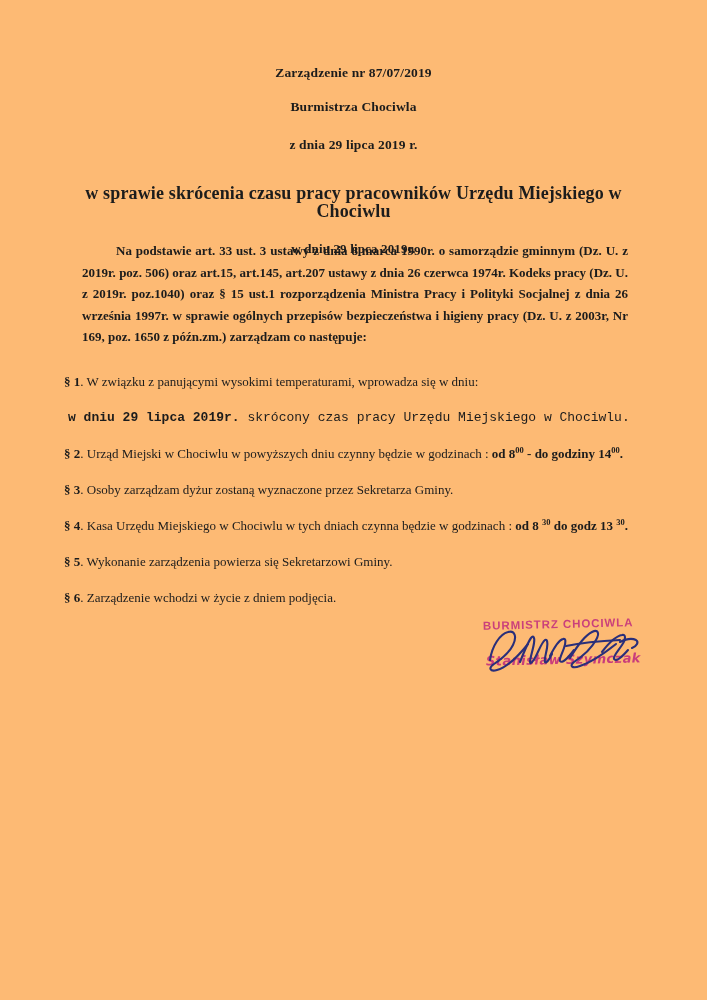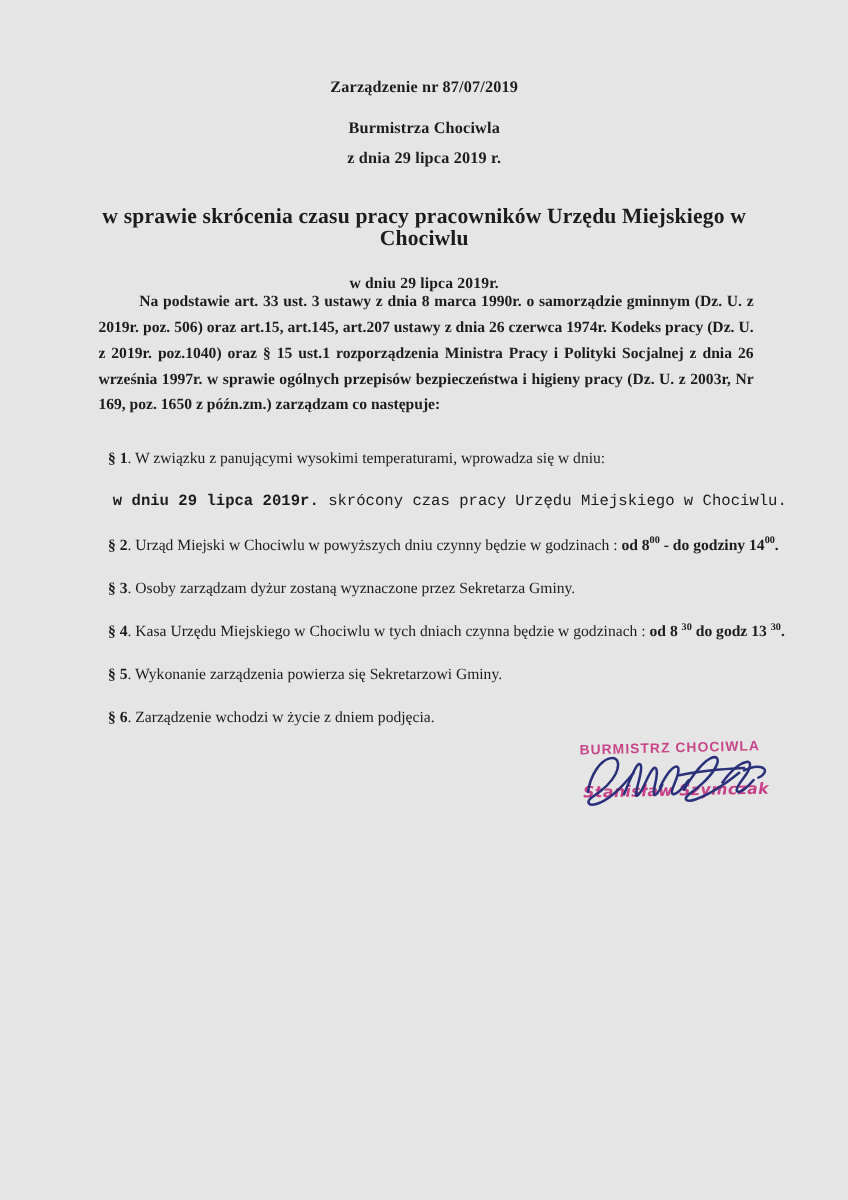--- a/index.html
+++ b/index.html
@@ -13,39 +13,39 @@
     height: 1000px;
     position: relative;
     font-family: "Liberation Serif", "DejaVu Serif", serif;
     color: #1c1c1c;
     overflow: hidden;
   }
 
   .page {
     position: absolute;
     inset: 0;
-    background: #e5e5e5;
+    background: #fdba74;
   }
 
   
   .heading {
     position: absolute;
     left: 70px;
     top: 66px;
     width: 567px;
     text-align: center;
   }
   .heading .line {
     font-weight: bold;
     font-size: 13.5px;
     letter-spacing: 0.15px;
     line-height: 1;
   }
   .heading .l1 { margin-bottom: 20px; }
-  .heading .l2 { margin-bottom: 12px; }
+  .heading .l2 { margin-bottom: 25px; }
   .heading .l3 { margin-bottom: 32px; }
   .heading .l4 {
     margin-bottom: 22px;
     font-size: 18px;
   }
   .heading .l5 { font-size: 13px; }
 
   
   .intro {
     position: absolute;
@@ -56,21 +56,21 @@
     line-height: 21.5px;
     text-align: justify;
     text-indent: 34px;
     hyphens: none;
     font-weight: bold;
   }
 
   
   .sections {
     position: absolute;
-    left: 90px;
+    left: 64px;
     top: 372px;
     width: 560px;
     font-size: 13px;
   }
   .sec {
     line-height: 19px;
     margin-bottom: 17px;
     white-space: nowrap;
   }
   .sec:last-child { margin-bottom: 0; }

